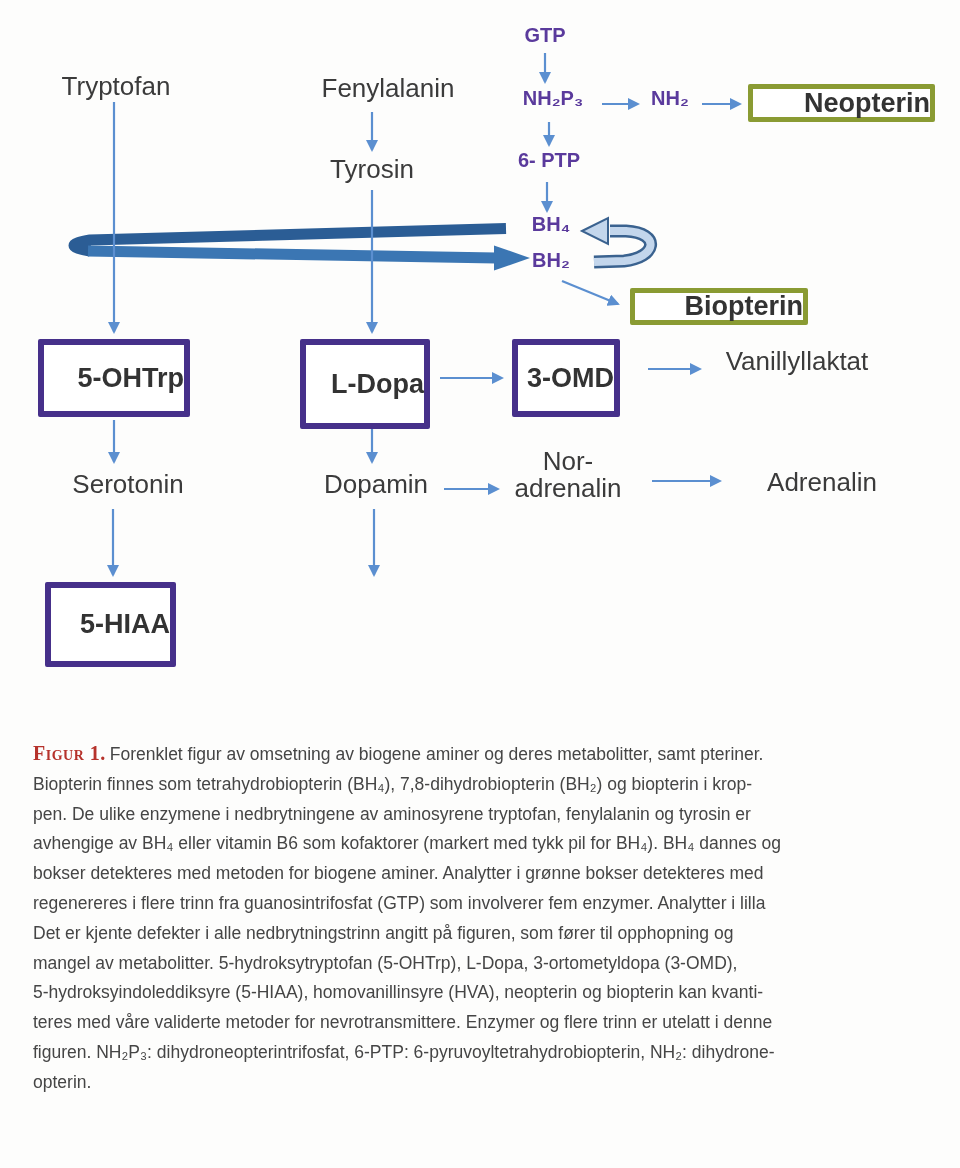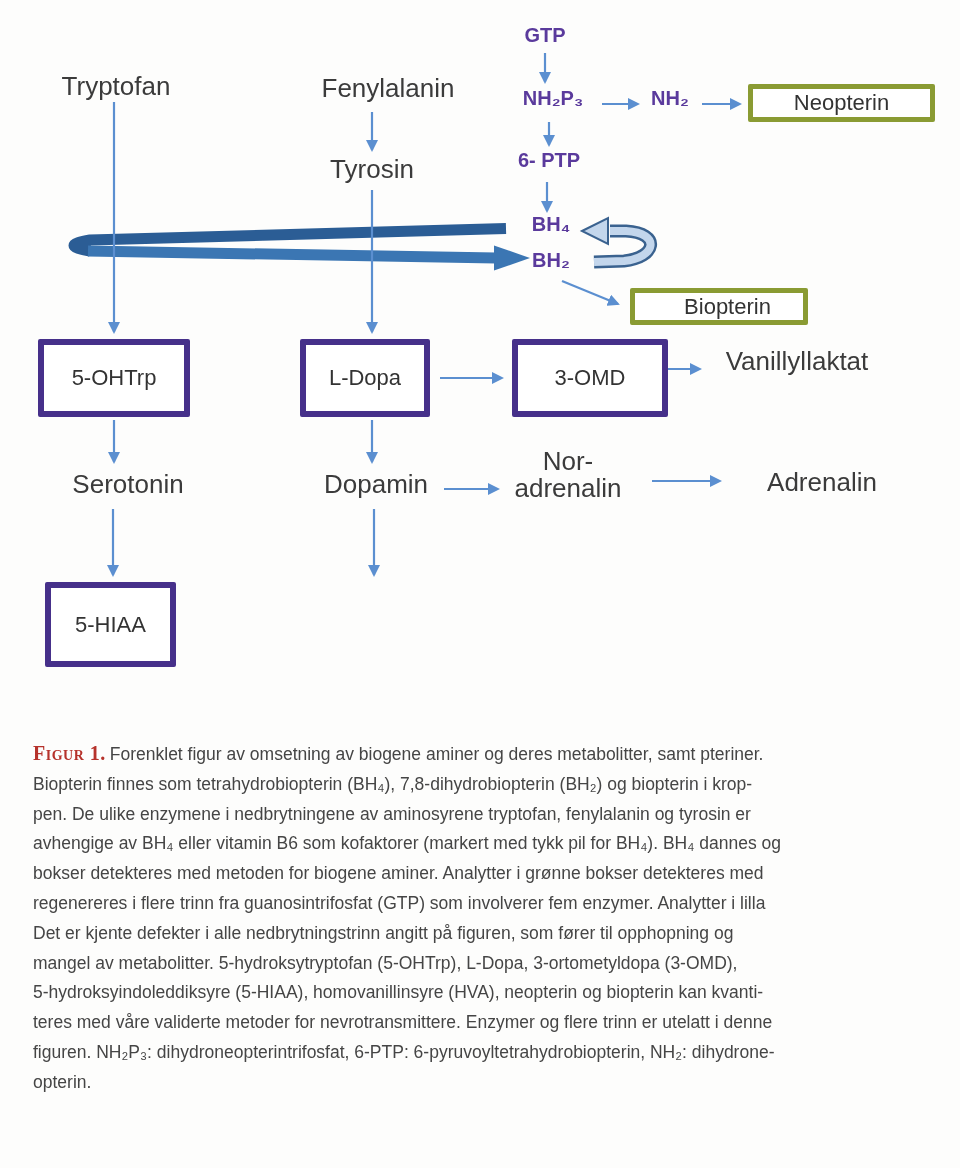--- a/index.html
+++ b/index.html
@@ -29,25 +29,26 @@
   }
   .lbl.two-line{
     white-space:pre-line;
     text-align:center;
     line-height:27px;
   }
 
   .box{
     position:absolute;
     background:#fff;
-    display:flex;align-items:center;justify-content:center;
-    font-size:22px;color:#333;
+    display:flex;align-items:center;justify-content:flex-end;
+    font-size:27px;color:#333;
     border-radius:2px;
     box-sizing:border-box;
     white-space:nowrap;
+    font-weight:bold;
   }
   .box.purple{border:6px solid var(--purple-box,#46308a);}
   .box.green{border:5px solid var(--green-box,#8a9b33);}
 
   .thin-arrow{stroke:var(--arrow-blue,#5b8fd0);stroke-width:2.2;fill:none;}
   .hairpin-top{stroke:var(--thick-arrow-dark,#2b5d95);stroke-width:11;fill:none;}
   .hairpin-bottom{stroke:var(--thick-arrow-light,#3b76b3);stroke-width:11;fill:none;}
   .hairpin-head{fill:var(--thick-arrow-light,#3b76b3);}
   .recycle-under{stroke:var(--recycle-outline,#3a628f);stroke-width:13;fill:none;}
   .recycle-over{stroke:var(--recycle-fill,#c3d6ec);stroke-width:8;fill:none;}
@@ -170,24 +171,24 @@
     <div class="box green" style="left:748px;top:84px;width:187px;height:38px;">
       <span>Neopterin</span>
     </div>
     <div class="box green" style="left:630px;top:288px;width:178px;height:37px;padding-left:17px;">
       <span>Biopterin</span>
     </div>
 
     <div class="box purple" style="left:38px;top:339px;width:152px;height:78px;">
       <span>5-OHTrp</span>
     </div>
-    <div class="box purple" style="left:300px;top:339px;width:130px;height:78px;">
+    <div class="box purple" style="left:300px;top:339px;width:130px;height:90px;">
       <span>L-Dopa</span>
     </div>
-    <div class="box purple" style="left:512px;top:339px;width:156px;height:78px;">
+    <div class="box purple" style="left:512px;top:339px;width:108px;height:78px;">
       <span>3-OMD</span>
     </div>
     <div class="box purple" style="left:45px;top:582px;width:131px;height:85px;">
       <span>5-HIAA</span>
     </div>
 
   </div>
 
   <div class="caption">
     <div class="cap-line">

